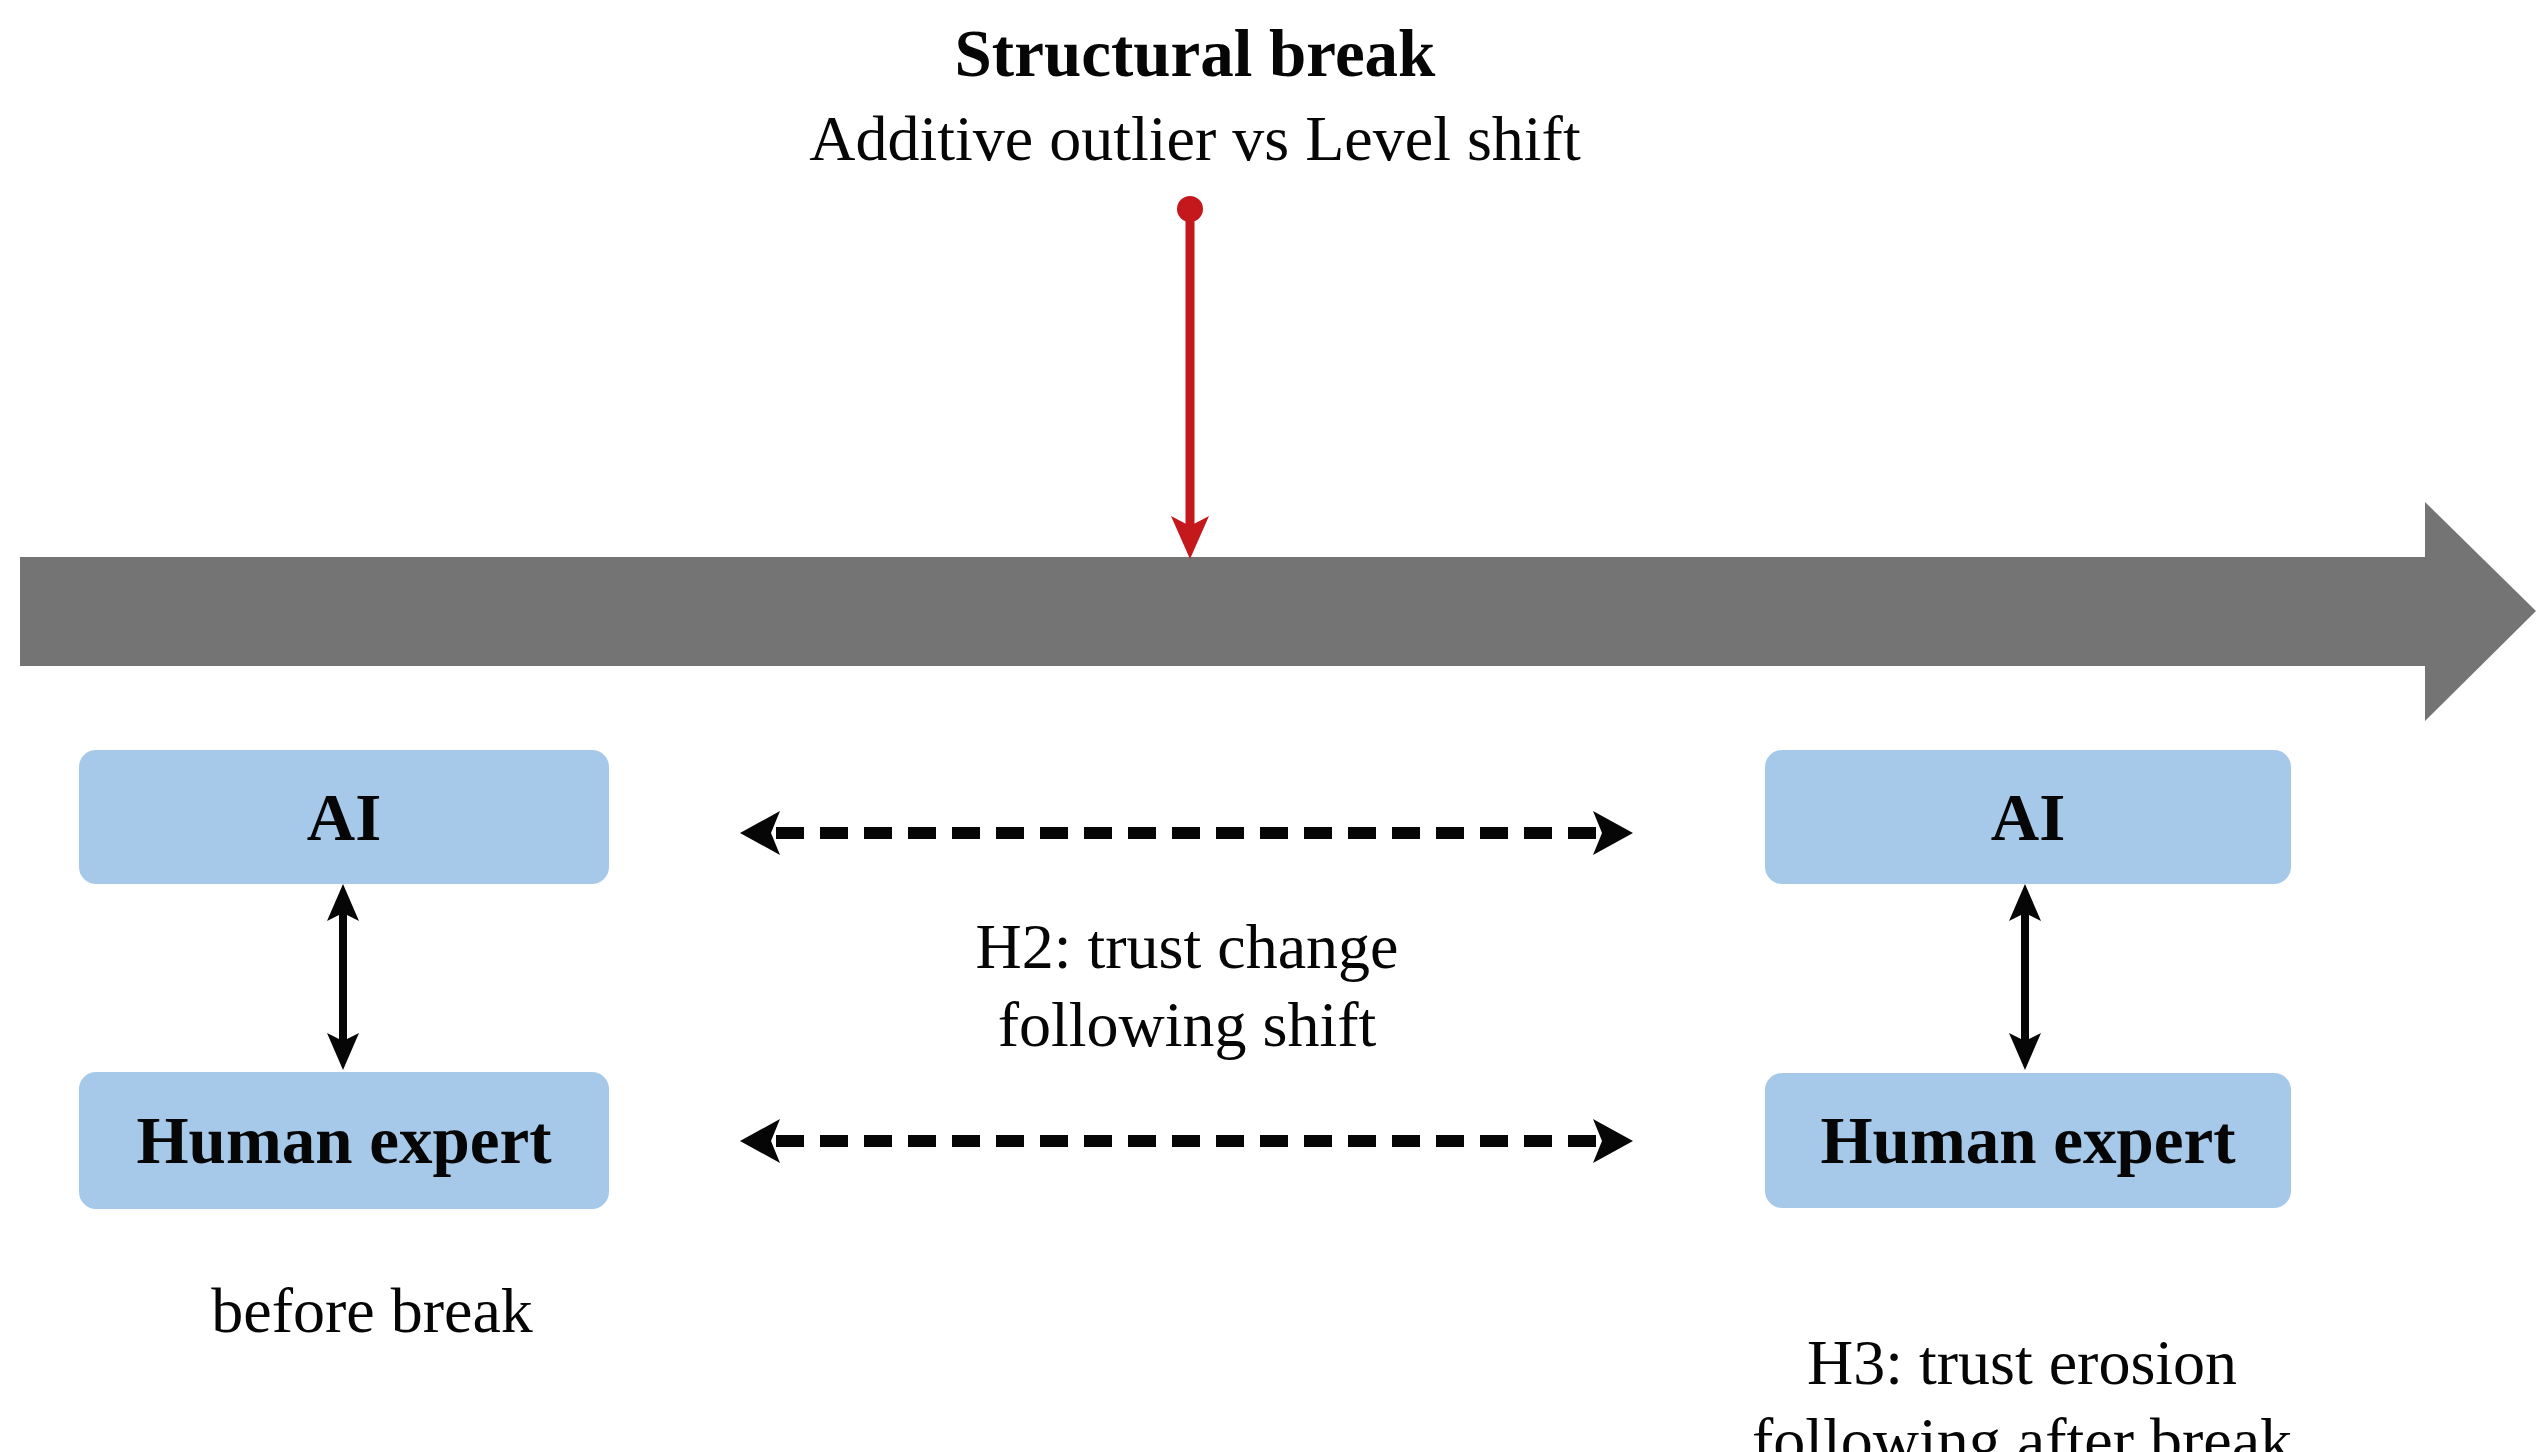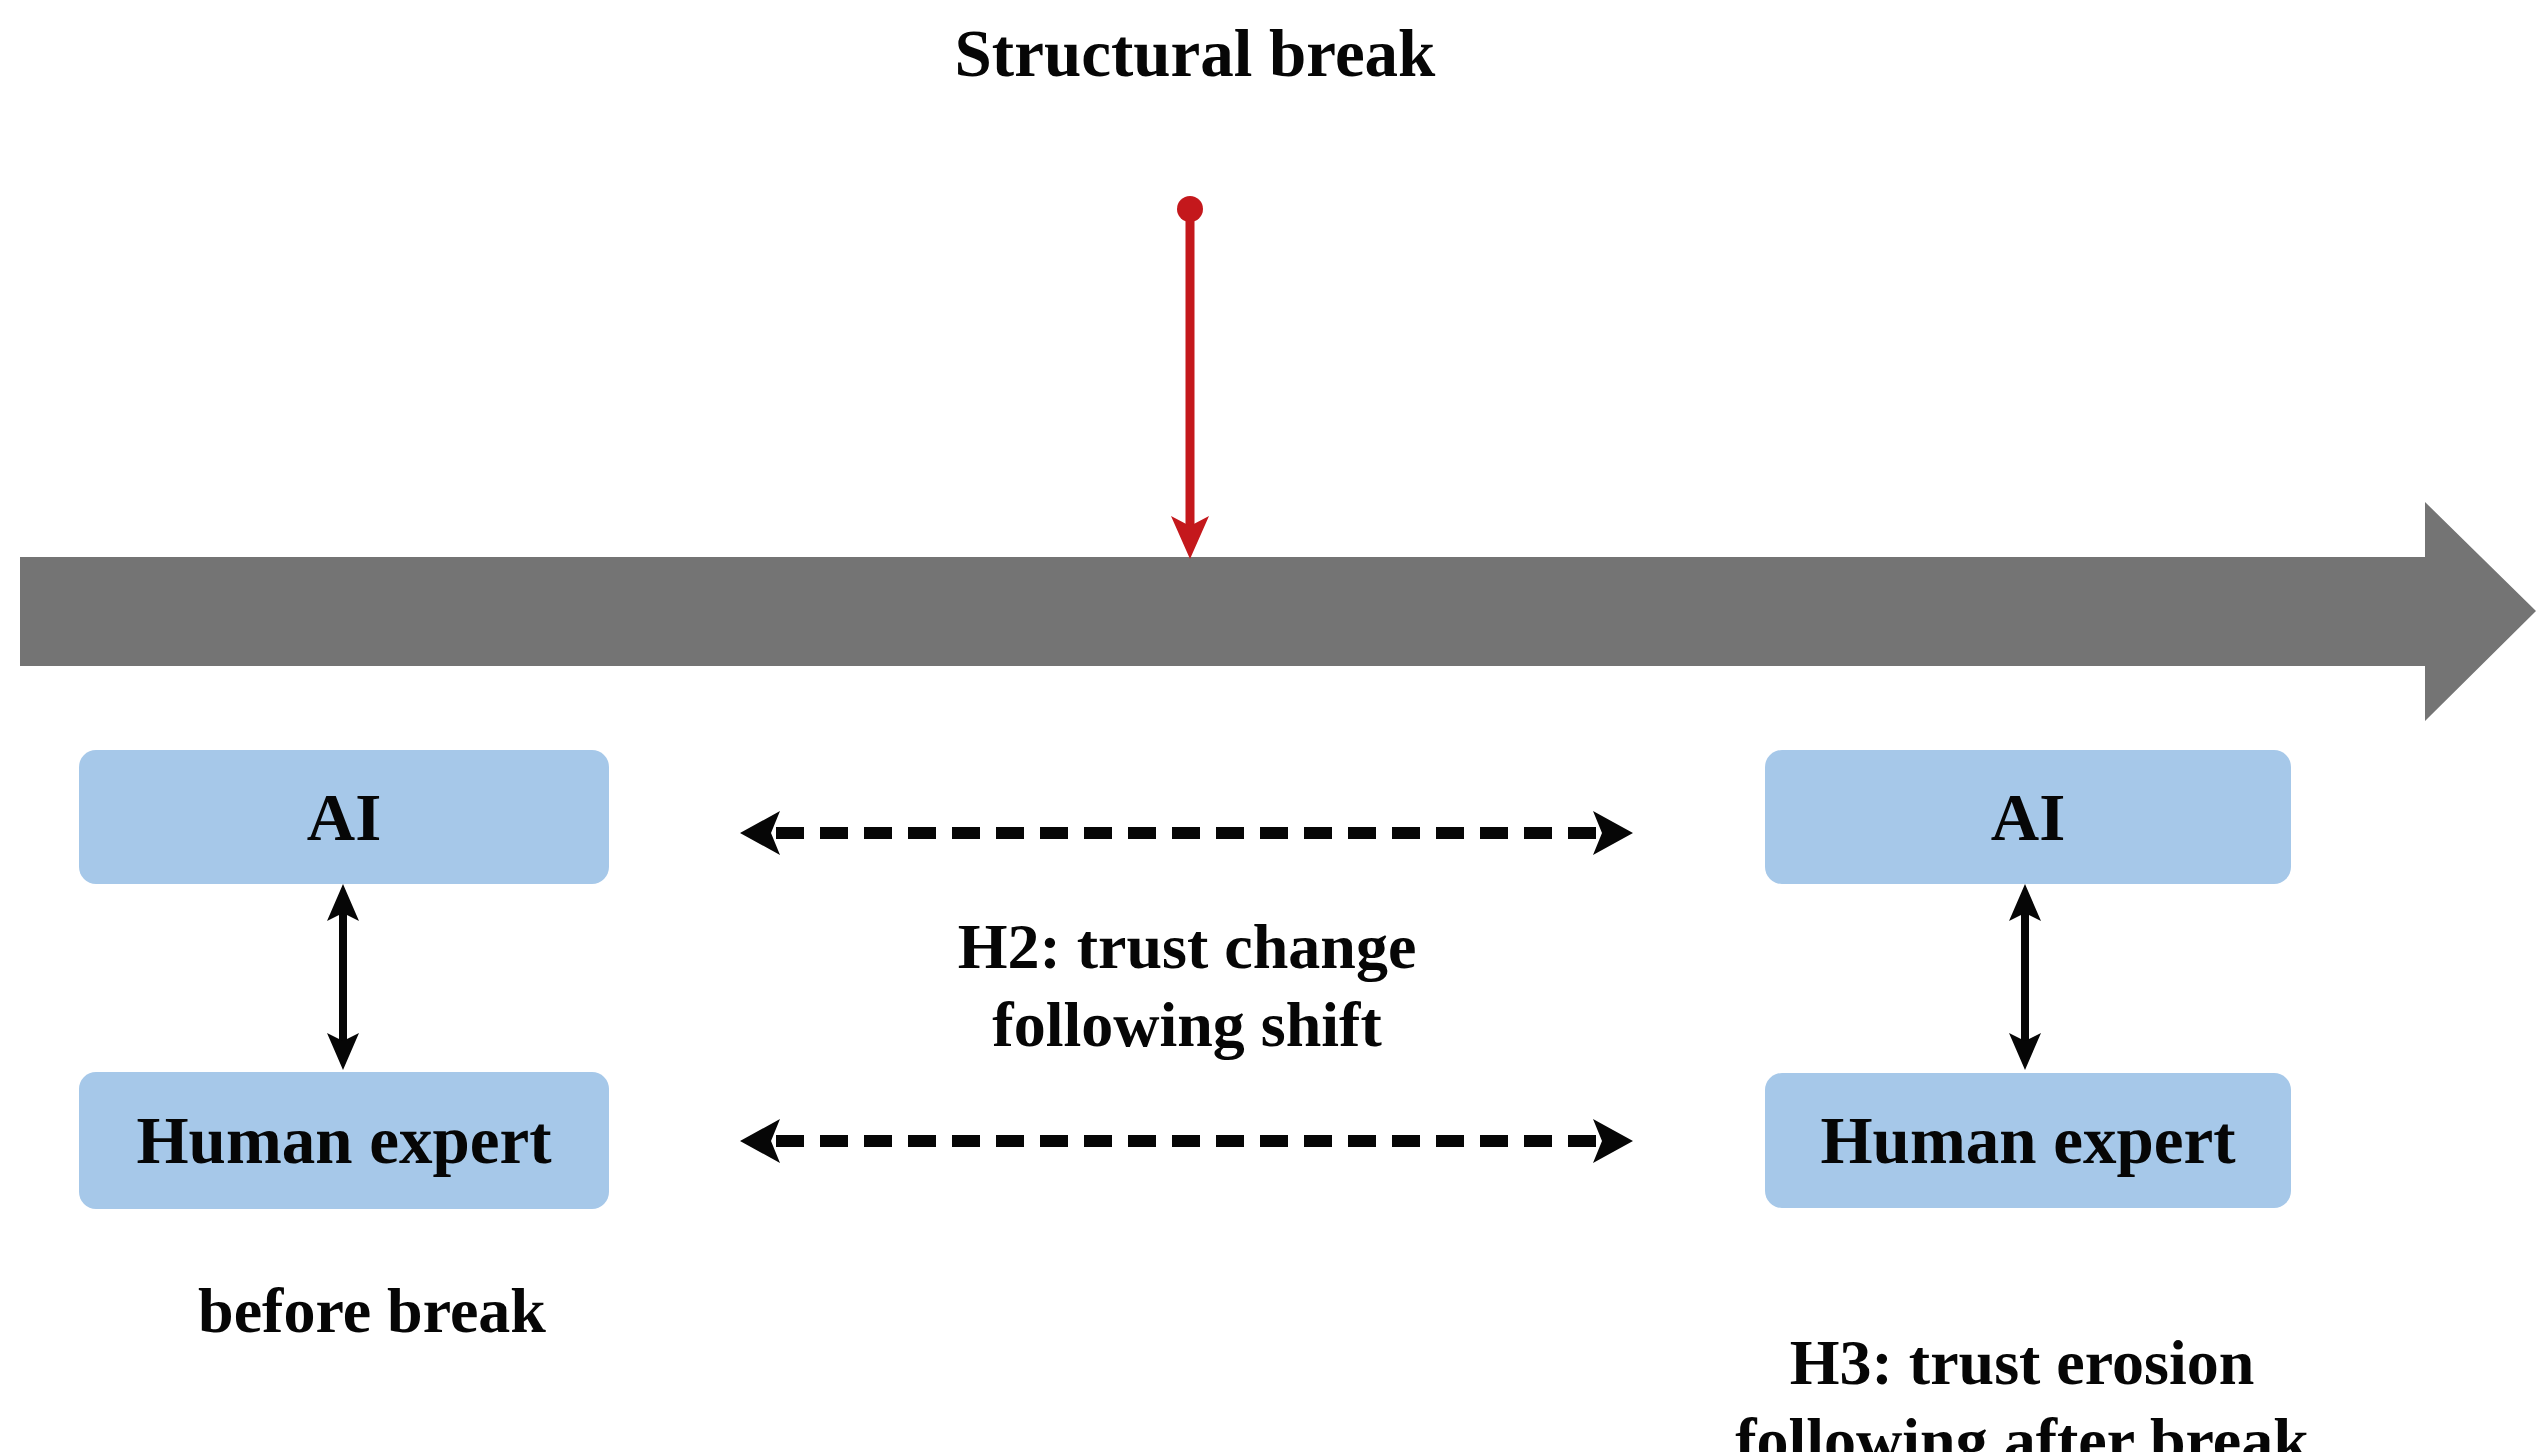--- a/index.html
+++ b/index.html
@@ -40,21 +40,21 @@
   }
   .box-ai-before{left:79px;top:750px;width:530px;height:134px;}
   .box-human-before{left:79px;top:1072px;width:530px;height:137px;}
   .box-ai-after{left:1765px;top:750px;width:526px;height:134px;}
   .box-human-after{left:1765px;top:1073px;width:526px;height:135px;}
   .caption{
     position:absolute;
     text-align:center;
     font-size:64px;
     line-height:78px;
-    font-weight:bold;
+    font-weight:normal;
   }
   .caption-h2{left:737px;top:908px;width:900px;}
   .caption-h1{left:22px;top:1272px;width:700px;}
   .caption-h3{left:1672px;top:1324px;width:700px;}
 </style>
 </head>
 <body>
 
 <div class="canvas">
 
@@ -90,20 +90,21 @@
 
     <g>
       <line x1="776" y1="1141" x2="1597" y2="1141" stroke-width="12" stroke-dasharray="28 16" style="stroke:var(--text-black)"></line>
       <polygon points="740,1141 780,1119 771,1141 780,1163" style="fill:var(--text-black)"></polygon>
       <polygon points="1633,1141 1593,1119 1602,1141 1593,1163" style="fill:var(--text-black)"></polygon>
     </g>
   </svg>
 
   <div class="title-block">
     <div class="title-line1">Structural break</div>
+    <div class="title-line2">Additive outlier vs Level shift</div>
   </div>
 
   <div class="box box-ai-before">
     <span>AI</span>
   </div>
   <div class="box box-human-before">
     <span>Human expert</span>
   </div>
 
   <div class="box box-ai-after">

